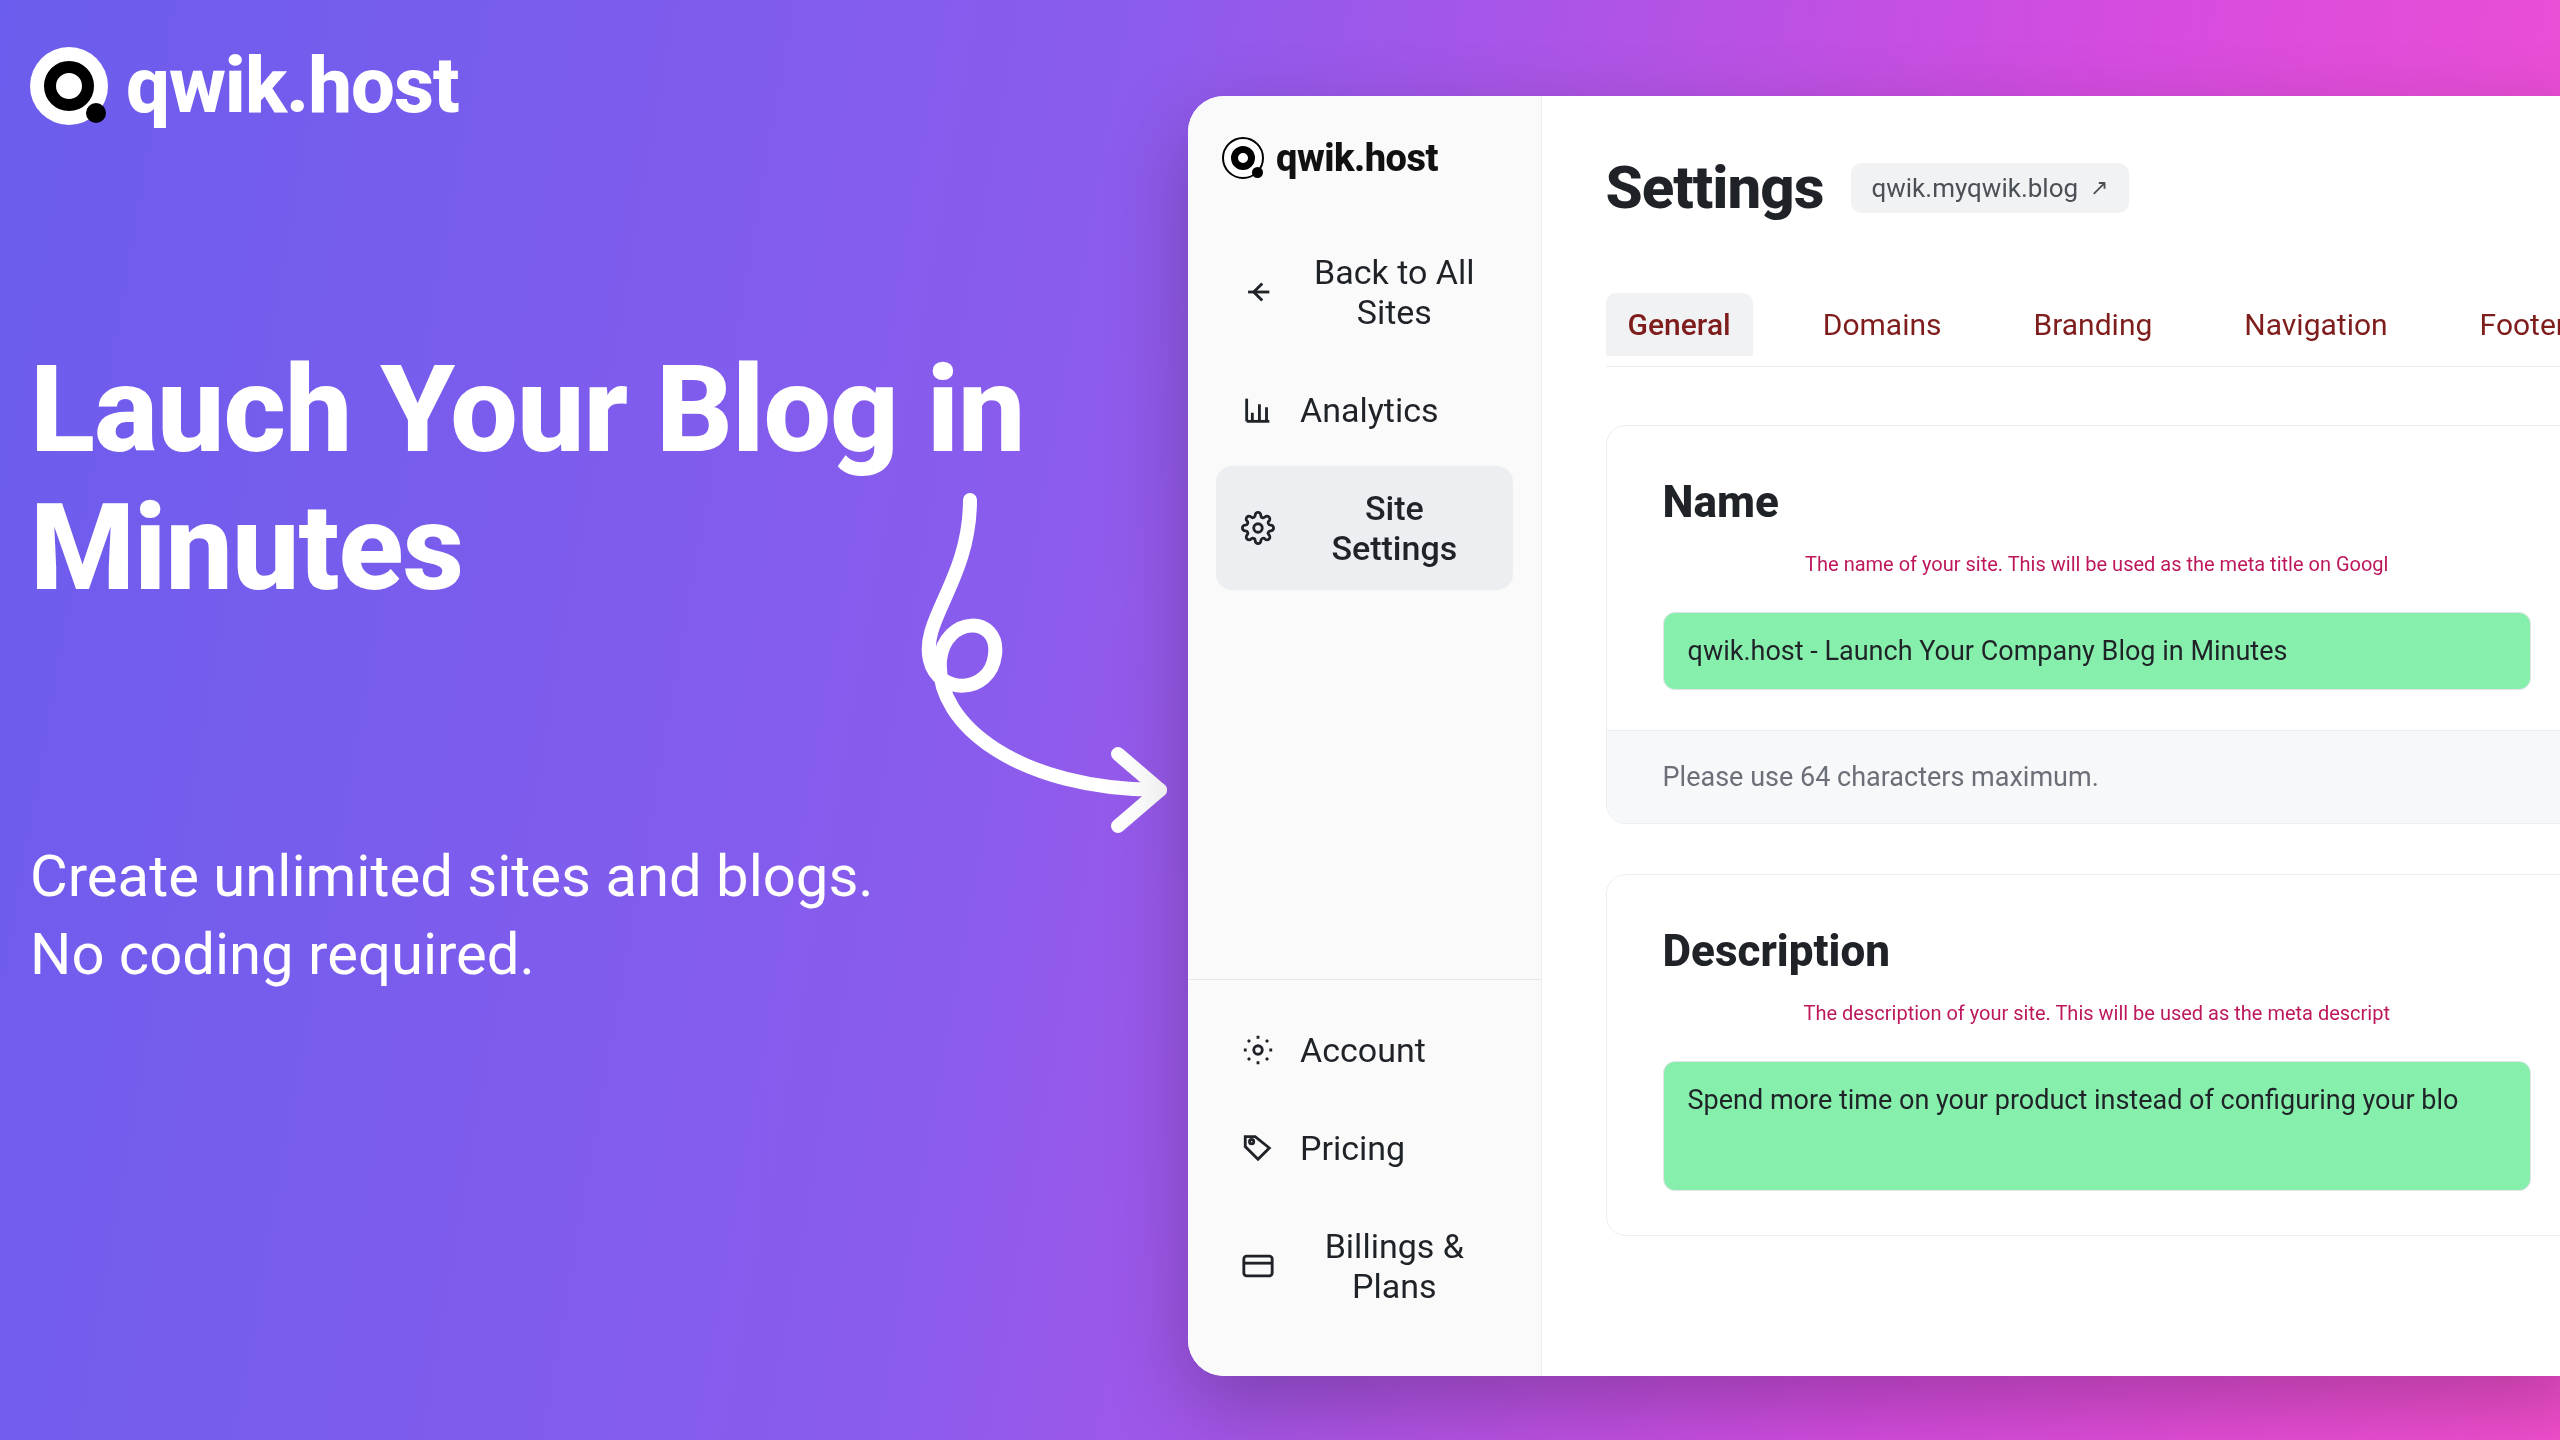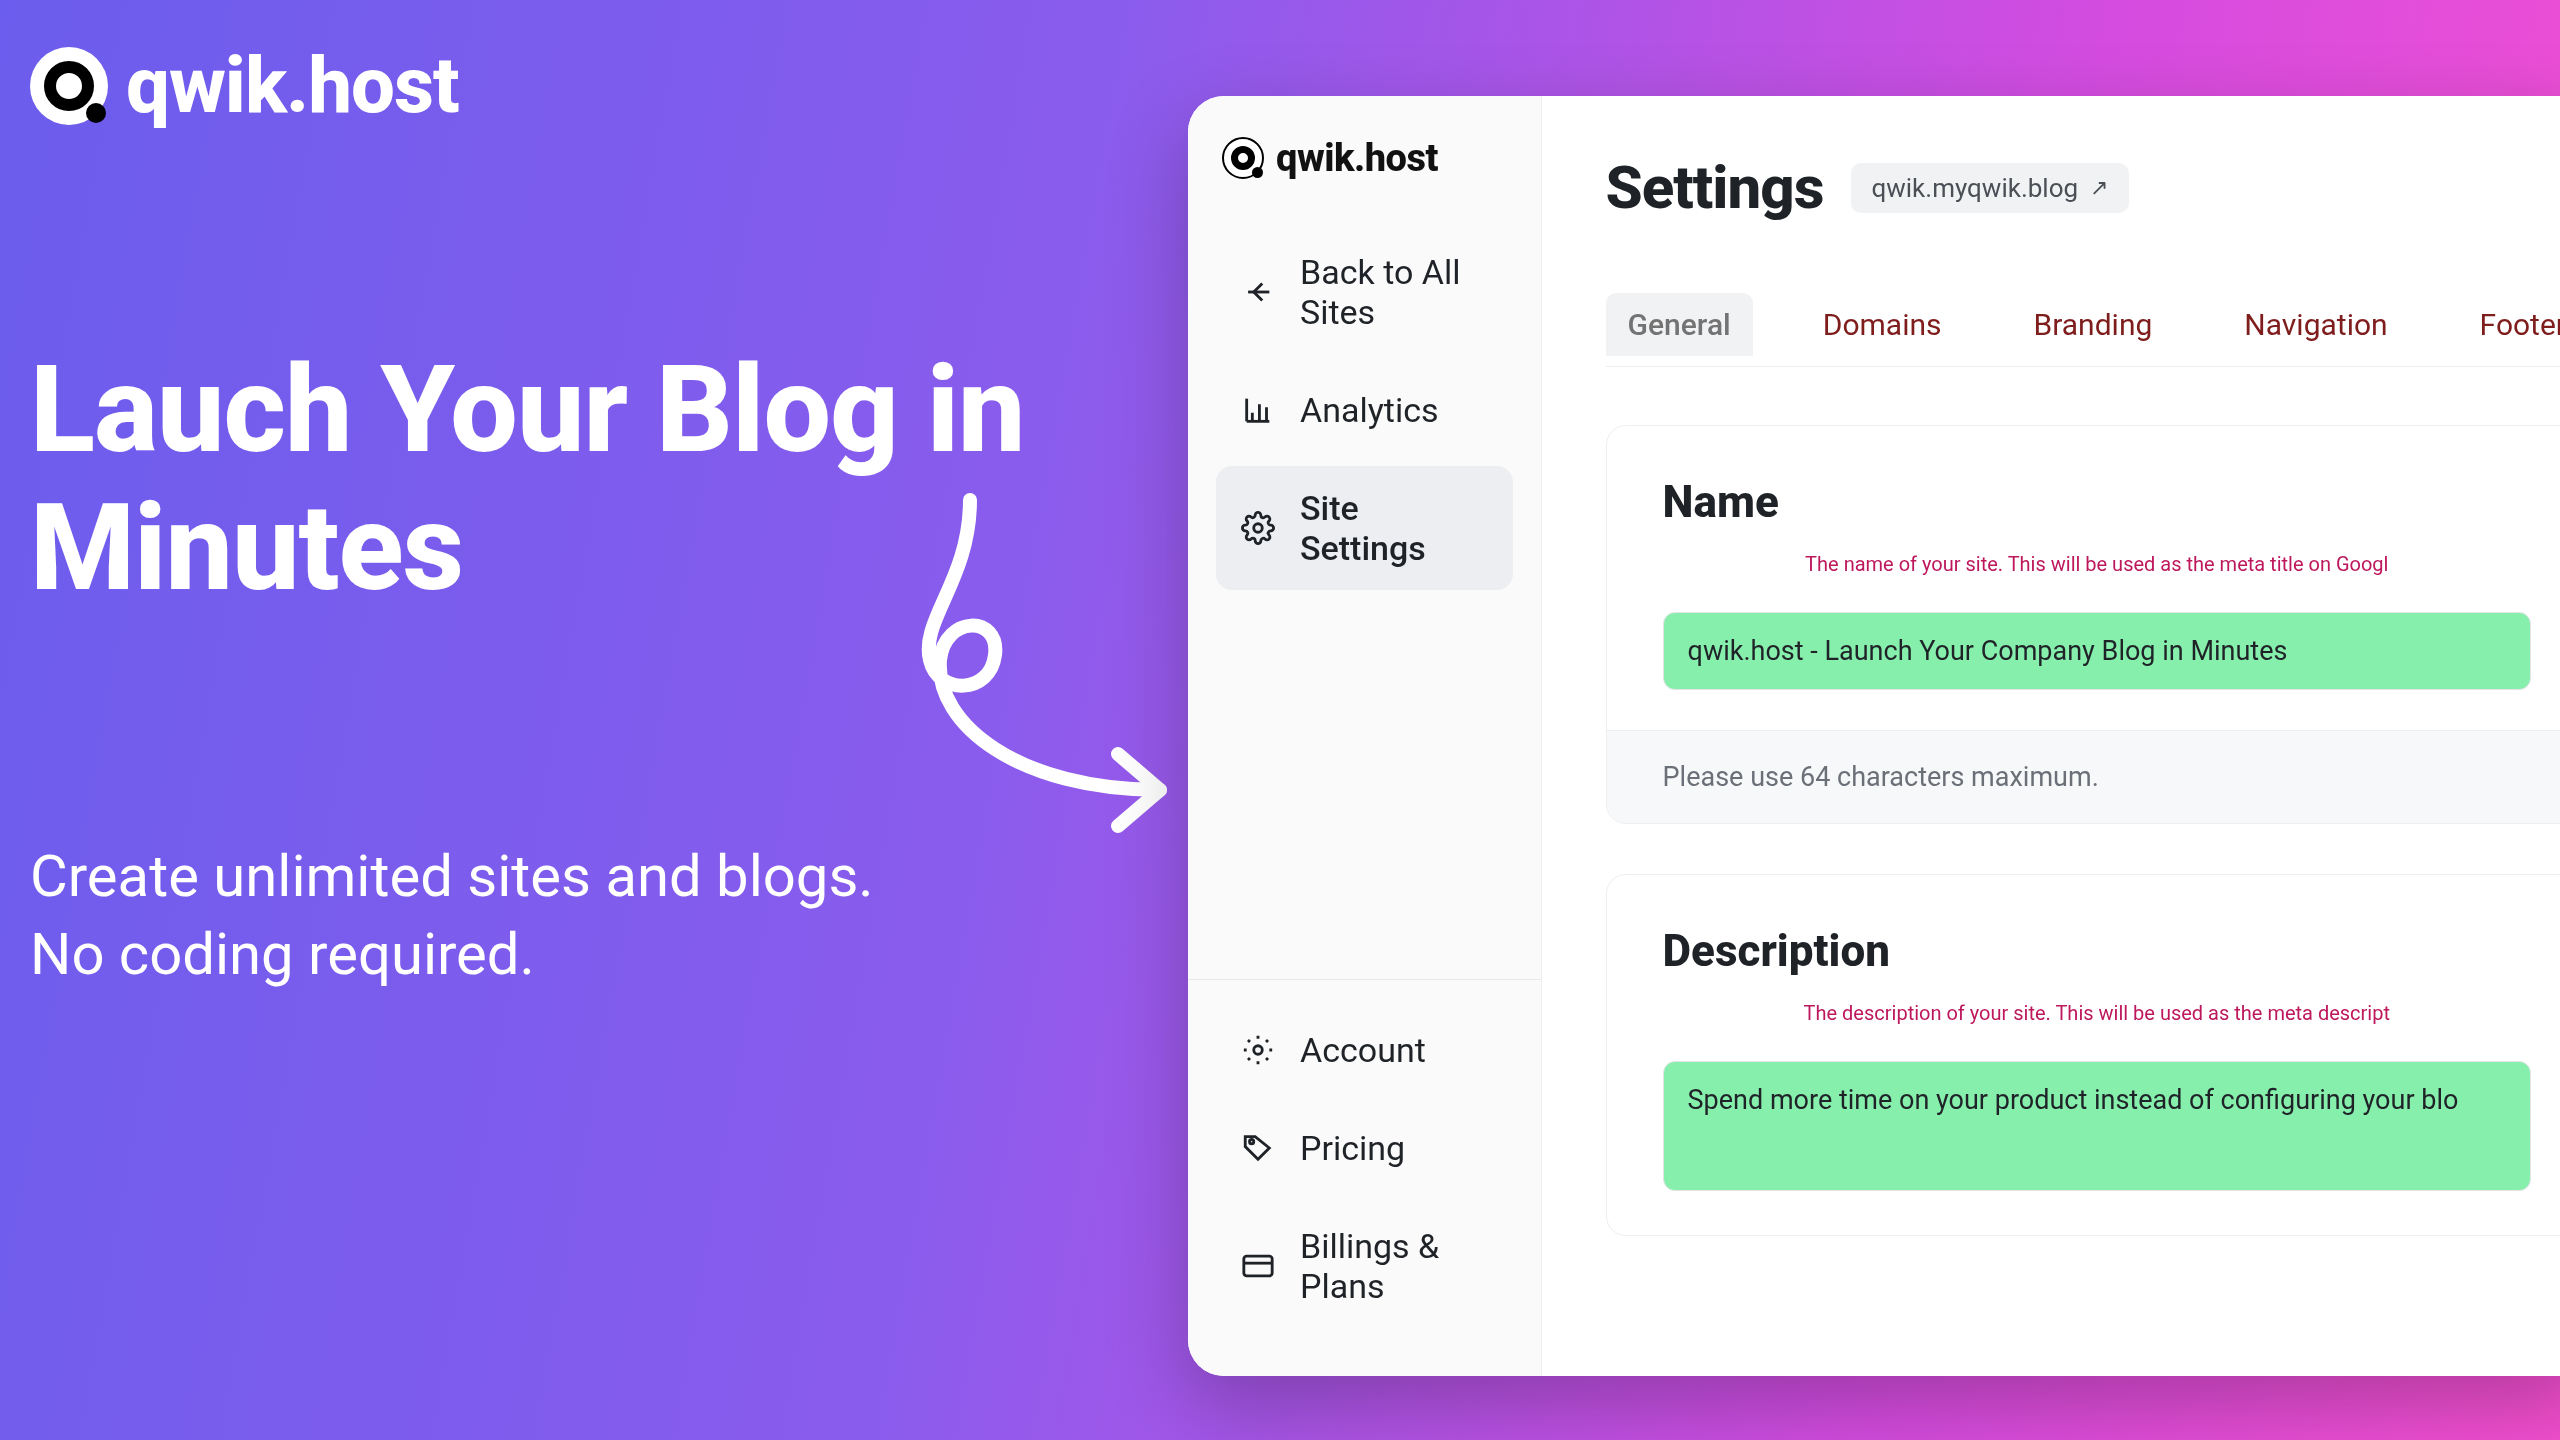--- a/index.html
+++ b/index.html
@@ -130,20 +130,21 @@
 .nav-item {
   display: flex;
   align-items: center;
   gap: 24px;
   padding: 22px 24px;
   border-radius: 16px;
   font-size: 34px;
   color: #1f2328;
   cursor: pointer;
   margin-bottom: 14px;
+  text-align: center;
 }
 .nav-item.active {
   background: #eceef1;
   font-weight: 500;
 }
 .nav-item .icon { width: 36px; height: 36px; flex-shrink: 0; display:flex; align-items:center; justify-content:center; }
 .nav-item .icon svg { width: 34px; height: 34px; stroke: #1f2328; stroke-width: 2; fill: none; }
 
 .sidebar-spacer { flex: 1; }
 .sidebar-divider {
@@ -189,21 +190,21 @@
 }
 .tab {
   font-size: 30px;
   color: #7f1d1d;
   padding: 14px 22px 24px 22px;
   border-radius: 10px 10px 0 0;
   cursor: pointer;
 }
 .tab.active {
   background: #f1f2f4;
-  color: #737373;
+  color: #7f1d1d;
   font-weight: 500;
   padding-bottom: 14px;
   margin-bottom: 10px;
 }
 
 .card {
   border: 1px solid #eceef1;
   border-radius: 20px;
   margin-bottom: 50px;
   overflow: hidden;

